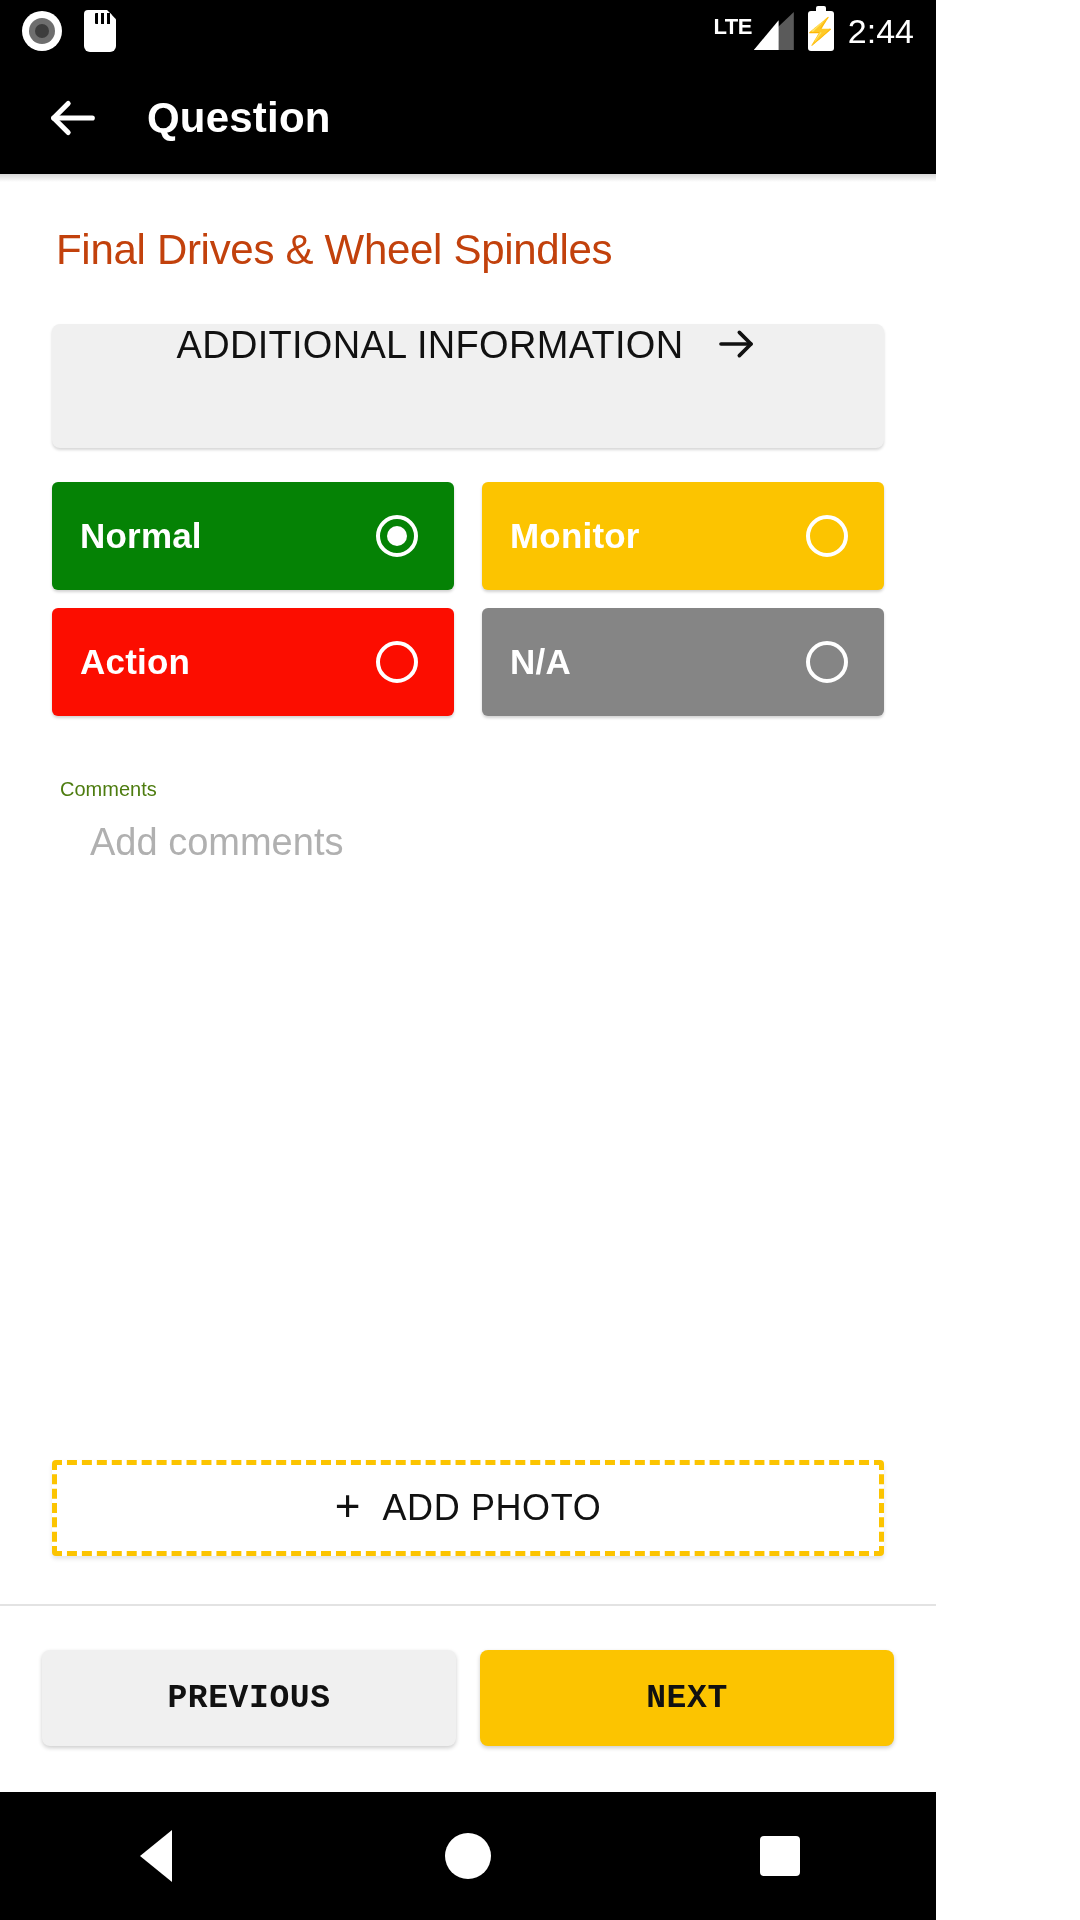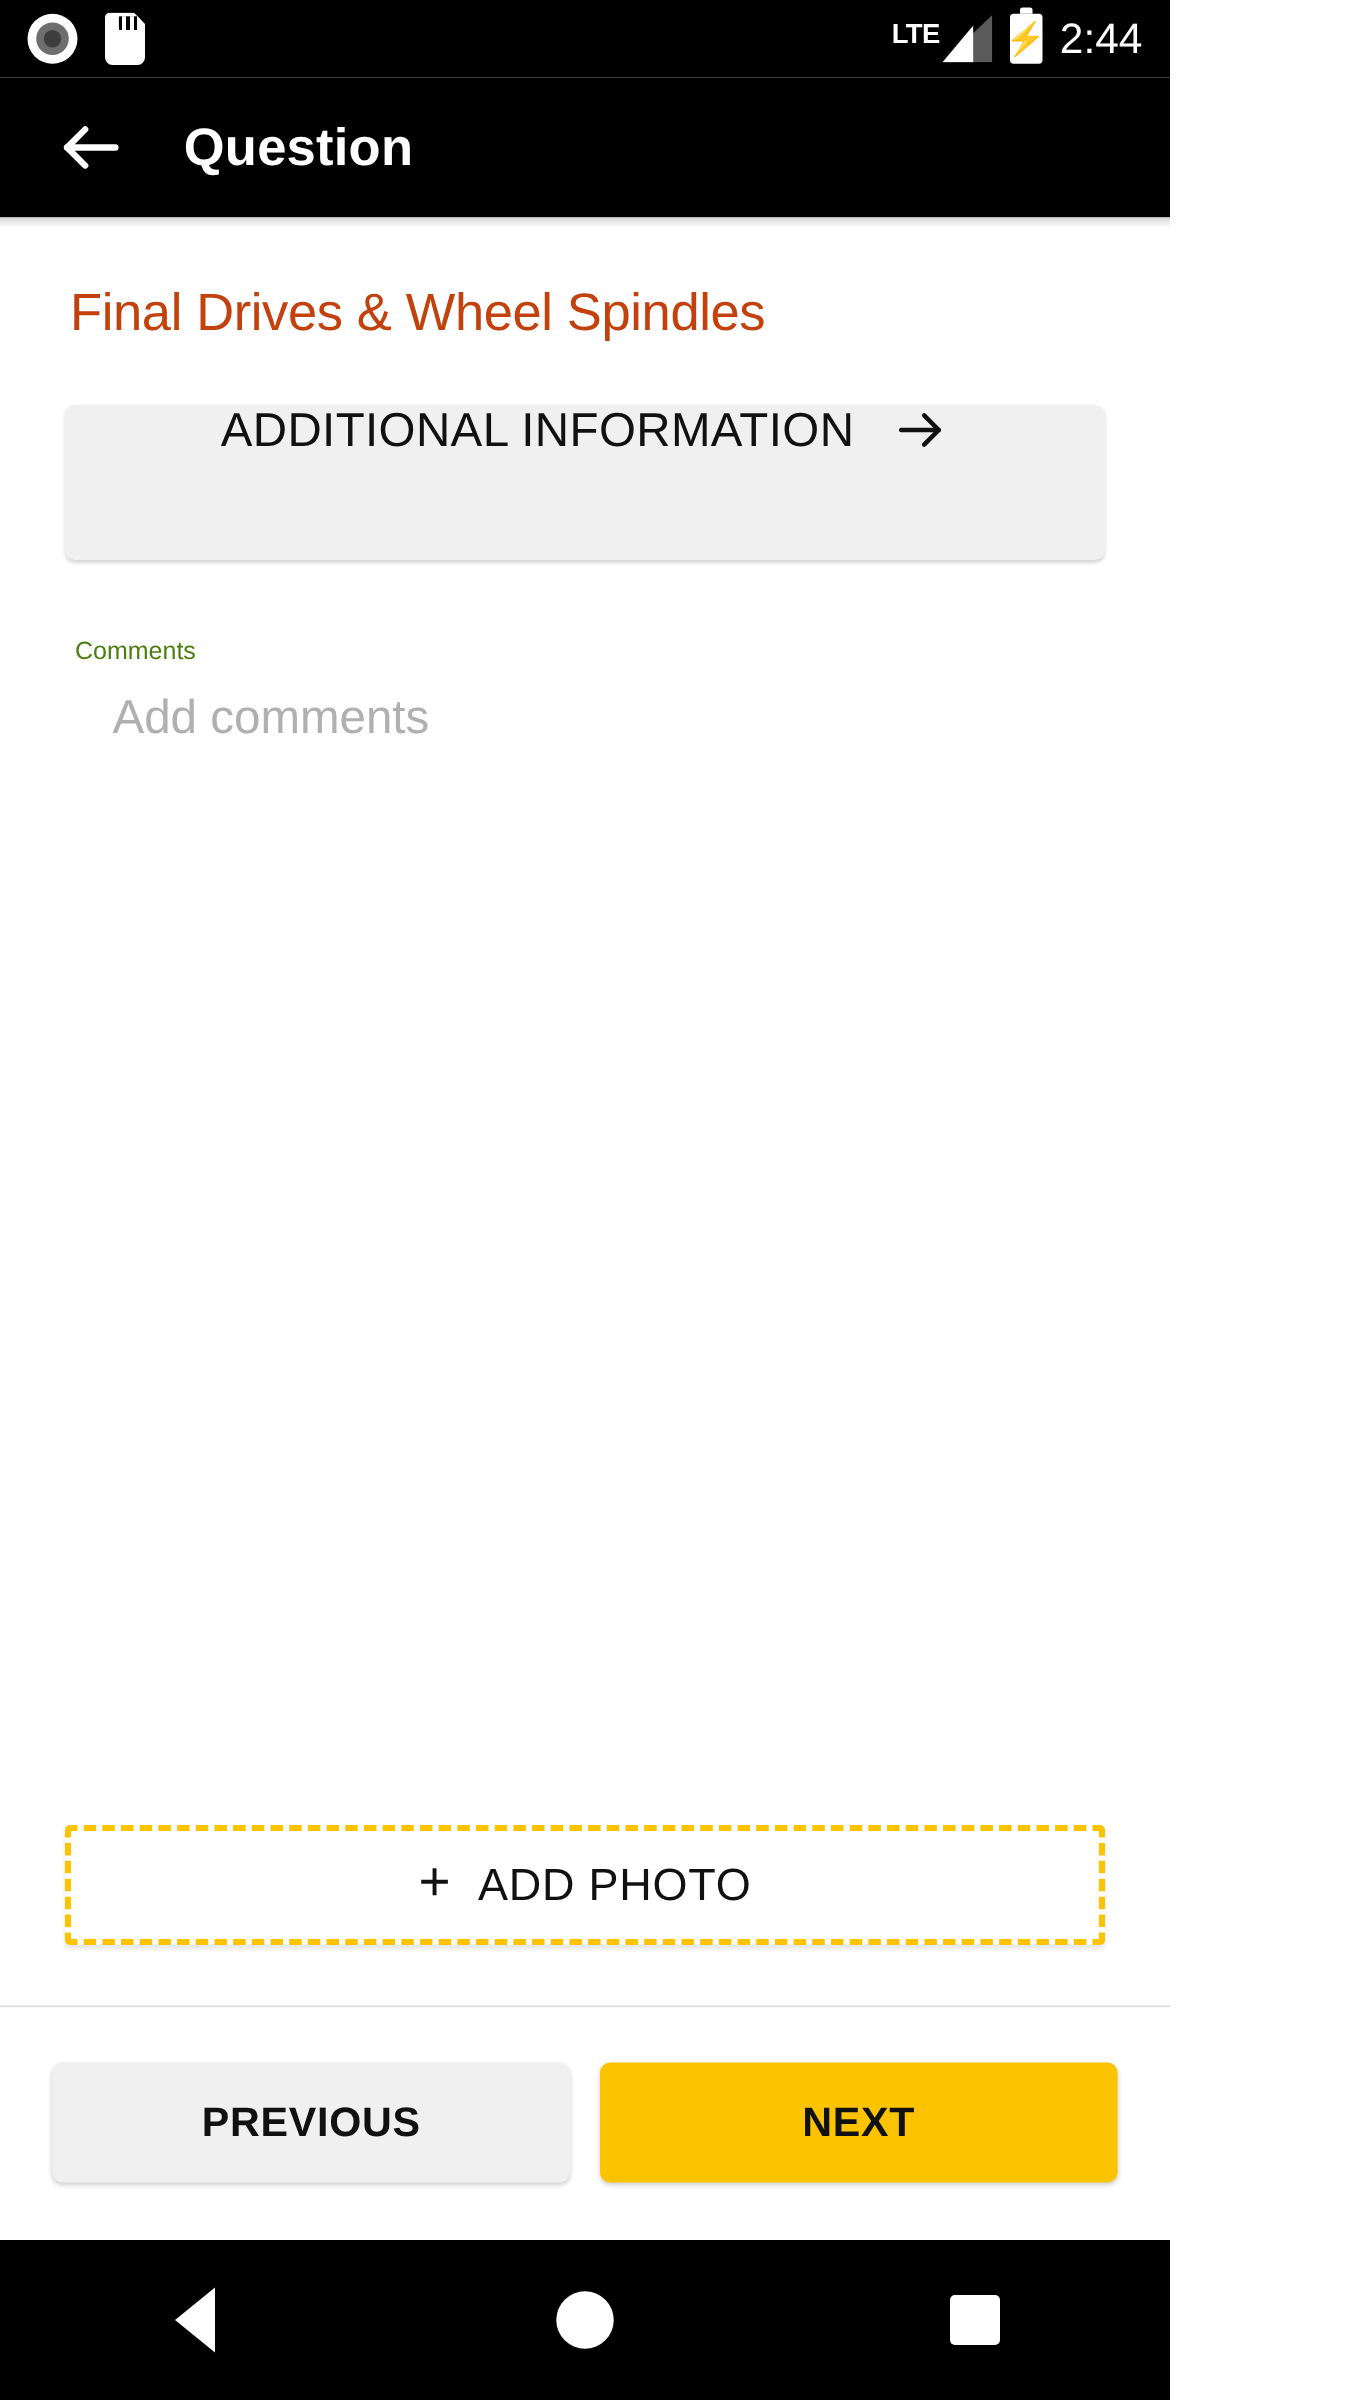--- a/index.html
+++ b/index.html
@@ -303,20 +303,21 @@
     flex: 0 0 auto;
   }
 
   
   .nav-buttons {
     padding: 44px 42px 46px 42px;
     display: flex;
     gap: 24px;
     flex: 0 0 auto;
     background: #ffffff;
+    font-family: Liberation Mono, monospace;
   }
   .nav-btn {
     flex: 1 1 0;
     height: 96px;
     border-radius: 8px;
     display: flex;
     align-items: center;
     justify-content: center;
     font-size: 33px;
     font-weight: bold;
@@ -397,20 +398,38 @@
     <div class="addl-info-btn">
       <span class="addl-info-label">ADDITIONAL INFORMATION</span>
       <span class="arrow-right">
         <svg width="46" height="40" viewBox="0 0 24 24" fill="none" stroke="#111111" stroke-width="2.2" stroke-linecap="round" stroke-linejoin="round">
           <line x1="3" y1="12" x2="21" y2="12"></line>
           <polyline points="14,5 21,12 14,19"></polyline>
         </svg>
       </span>
     </div>
 
+    <div class="status-grid">
+      <div class="status-opt" style="background:#058205;">
+        <span class="label">Normal</span>
+        <span class="radio checked"></span>
+      </div>
+      <div class="status-opt" style="background:#fcc400;">
+        <span class="label">Monitor</span>
+        <span class="radio"></span>
+      </div>
+      <div class="status-opt" style="background:#fc0d00;">
+        <span class="label">Action</span>
+        <span class="radio"></span>
+      </div>
+      <div class="status-opt" style="background:#858585;">
+        <span class="label">N/A</span>
+        <span class="radio"></span>
+      </div>
+    </div>
 
     <div class="comments-block">
       <div class="comments-label">Comments</div>
       <div class="comments-placeholder">Add comments</div>
     </div>
 
     <div class="add-photo">
       <span class="plus">+</span>
       <span class="label">ADD PHOTO</span>
     </div>

